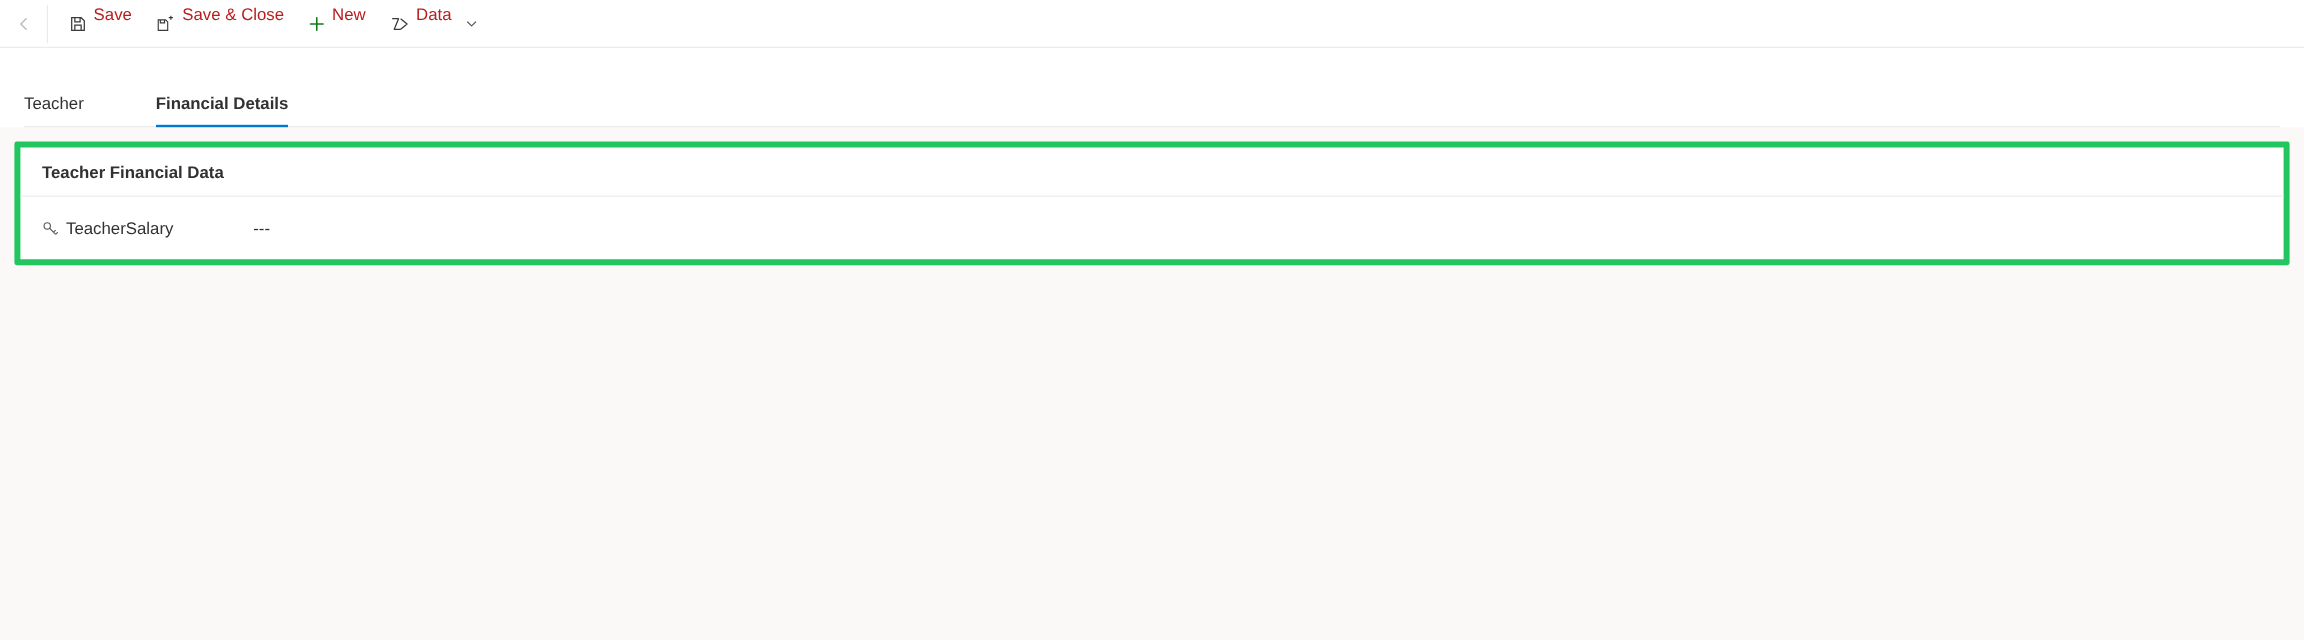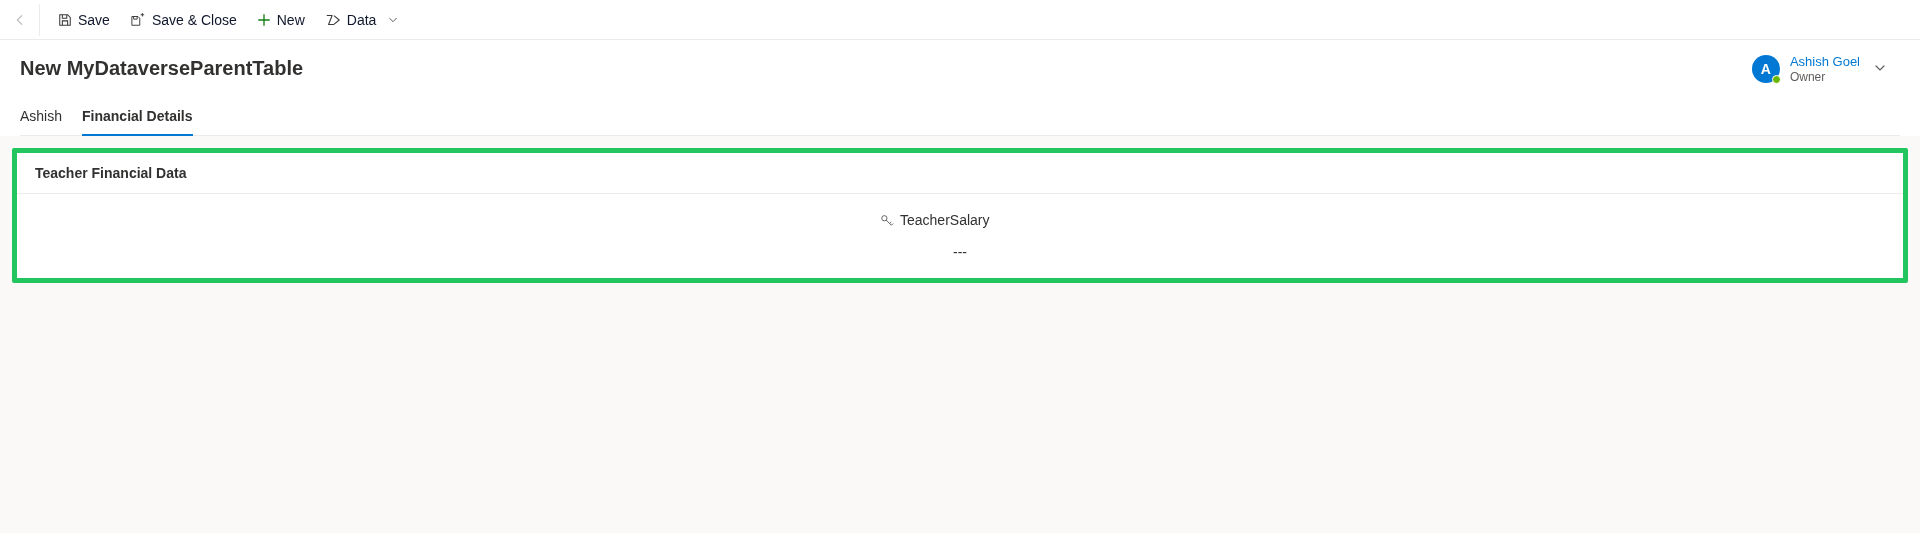--- a/index.html
+++ b/index.html
@@ -27,26 +27,25 @@
       display: flex;
       align-items: center;
       justify-content: center;
       cursor: pointer;
       border-right: 1px solid #edebe9;
       margin-right: 8px;
       padding-right: 8px;
     }
     .cmd-btn {
       display: flex;
-      align-items: center;
       gap: 6px;
       padding: 0 10px;
       height: 32px;
       cursor: pointer;
-      color: #0f172a;
+      color: #b91c1c;
       font-size: 14px;
     }
     .icon {
       display: inline-flex;
       align-items: center;
       justify-content: center;
     }
     .header-section {
       padding: 14px 20px 0 20px;
       background: #ffffff;
@@ -118,20 +117,21 @@
       padding: 0 0 10px 0;
       cursor: pointer;
       color: #323130;
       font-size: 14px;
       border-bottom: 2px solid transparent;
       margin-bottom: -1px;
     }
     .tab.active {
       font-weight: 600;
       border-bottom-color: #0078d4;
+      margin-left: 40px;
     }
     .content-area {
       padding: 12px;
     }
     .card {
       background: #ffffff;
       border: 5px solid #22c55e;
       border-radius: 2px;
     }
     .card-header {
@@ -140,21 +140,20 @@
       font-weight: 600;
       border-bottom: 1px solid #edebe9;
     }
     .card-body {
       padding: 18px;
     }
     .field-row {
       display: flex;
       align-items: center;
       gap: 16px;
-      flex-direction: column;
     }
     .field-label-wrap {
       display: flex;
       align-items: center;
       gap: 6px;
       width: 160px;
       font-size: 14px;
       color: #323130;
     }
     .field-label-wrap .lock-icon {
@@ -214,41 +213,23 @@
     <span>Data</span>
     <span class="icon" style="margin-left:6px;">
       <svg width="10" height="10" viewBox="0 0 12 12">
           <path d="M2 4l4 4 4-4" stroke="#605e5c" stroke-width="1.2" fill="none" stroke-linecap="round"></path>
         </svg>
     </span>
   </div>
 </div>
 
 <div class="header-section">
-  <div class="header-row">
-    <div class="record-title">New MyDataverseParentTable</div>
-    <div class="owner-block">
-      <div class="avatar">
-        <span>A</span>
-        <span class="avatar-presence"></span>
-      </div>
-      <div class="owner-info">
-        <span class="owner-name">Ashish Goel</span>
-        <span class="owner-label">Owner</span>
-      </div>
-      <span class="owner-chevron">
-        <svg width="12" height="12" viewBox="0 0 12 12">
-            <path d="M2 4l4 4 4-4" stroke="#605e5c" stroke-width="1.2" fill="none" stroke-linecap="round"></path>
-          </svg>
-      </span>
-    </div>
-  </div>
 
   <div class="tabs">
-    <div class="tab">Ashish</div>
+    <div class="tab">Teacher</div>
     <div class="tab active">Financial Details</div>
   </div>
 </div>
 
 <div class="content-area">
   <div class="card">
     <div class="card-header">Teacher Financial Data</div>
     <div class="card-body">
       <div class="field-row">
         <div class="field-label-wrap">

